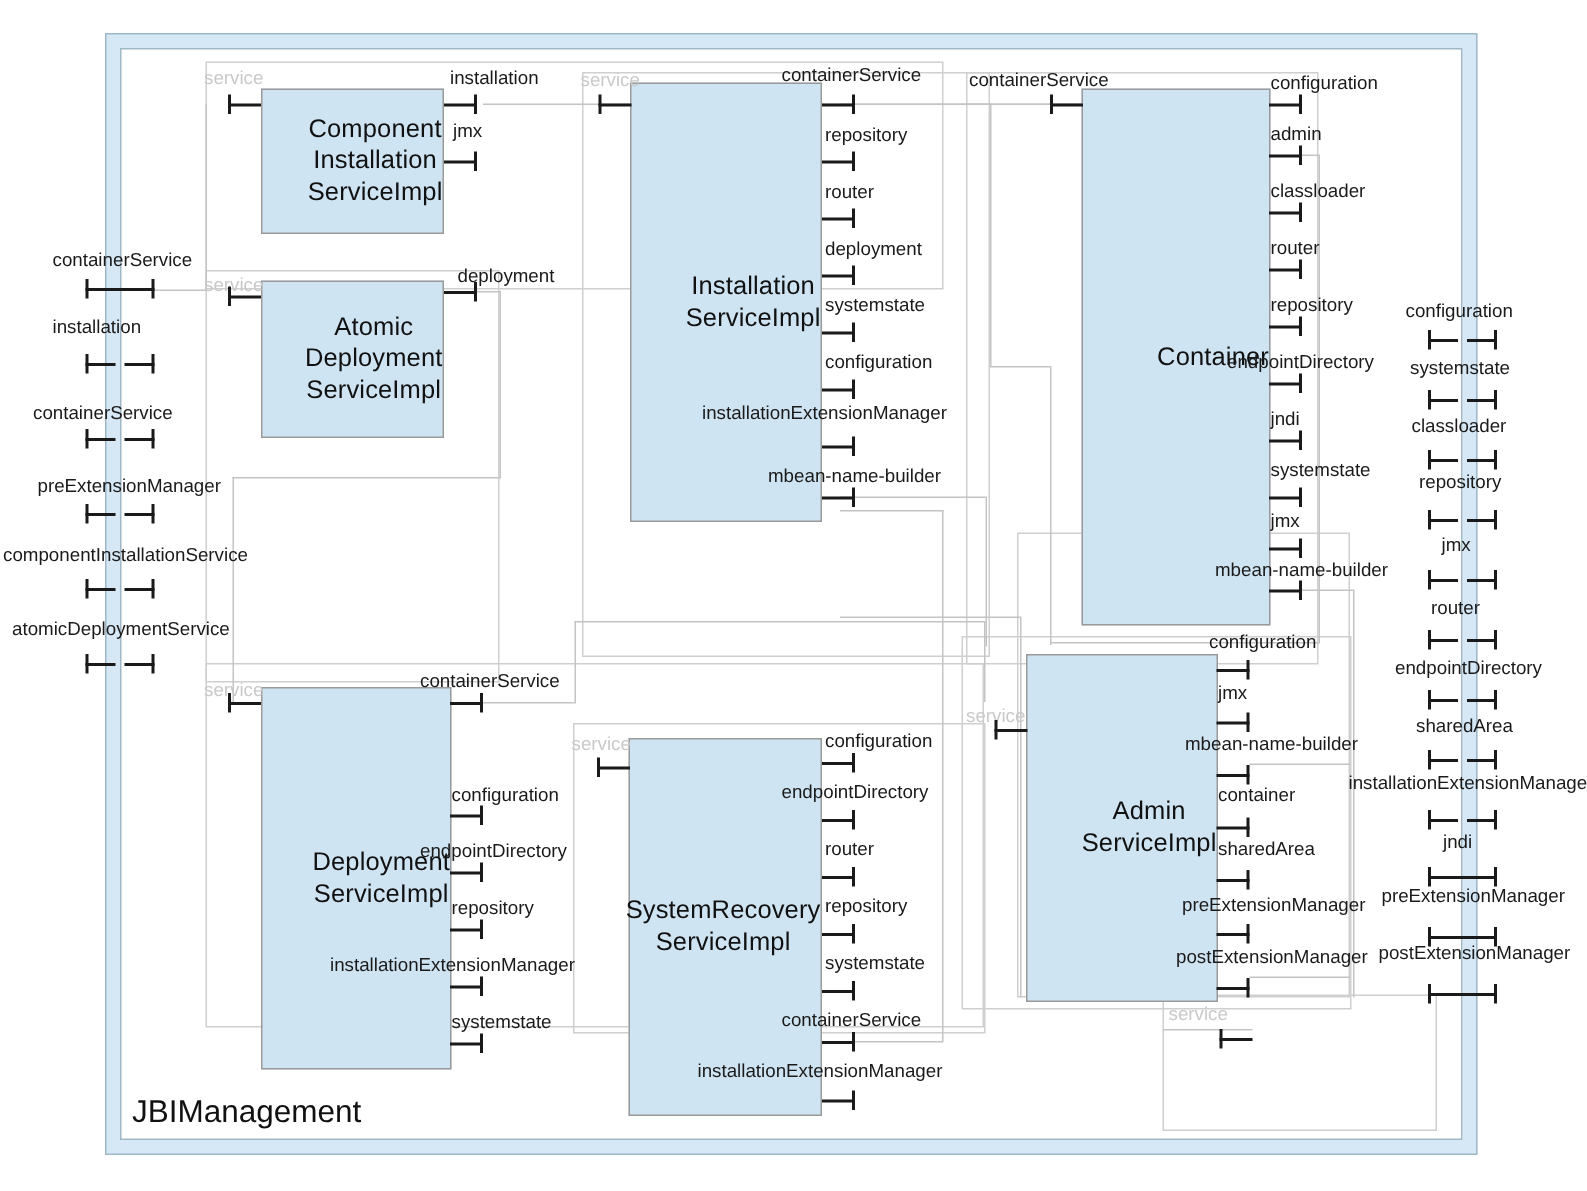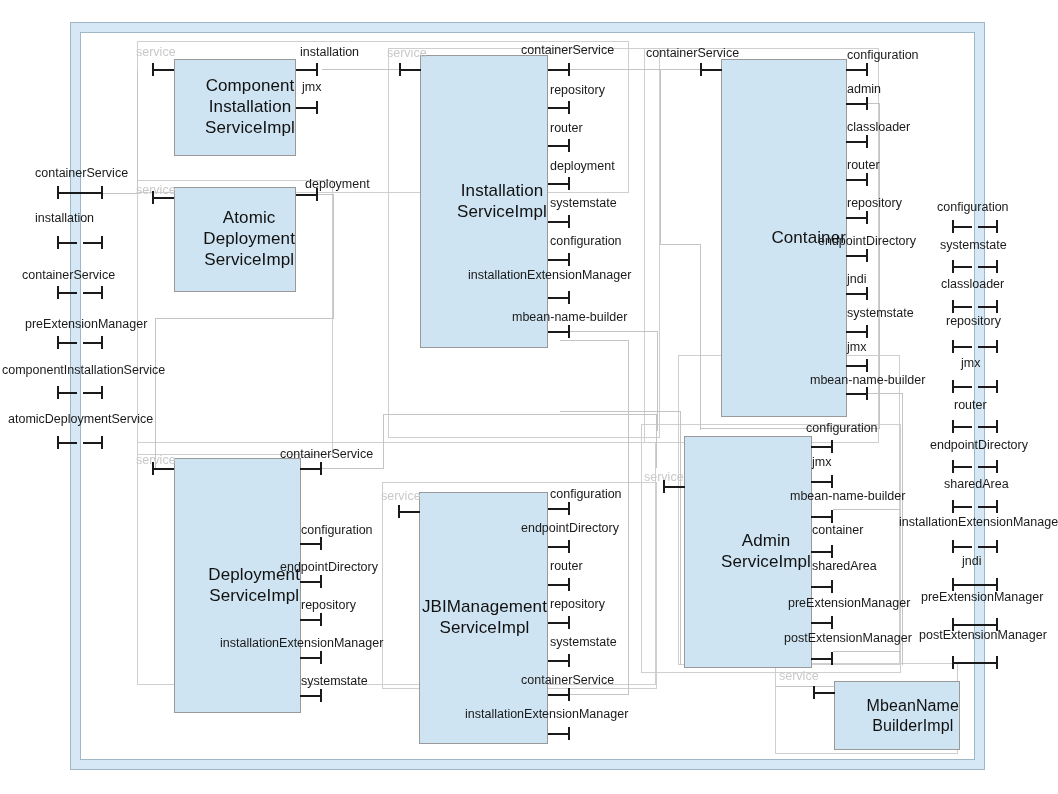--- a/index.html
+++ b/index.html
@@ -140,38 +140,32 @@
 
   <div class="blk" style="left:174px;top:458px;width:127px;height:255px;">
     <div>
       <div>Deployment</div>
       <div>ServiceImpl</div>
     </div>
   </div>
 
   <div class="blk" style="left:419px;top:492px;width:129px;height:252px;">
     <div>
-      <div>JBIManagement</div>
+      <div>SystemRecovery</div>
       <div>ServiceImpl</div>
     </div>
   </div>
 
   <div class="blk" style="left:684px;top:436px;width:128px;height:232px;">
     <div>
       <div>Admin</div>
       <div>ServiceImpl</div>
     </div>
   </div>
 
-  <div class="blk small" style="left:834px;top:681px;width:126px;height:69px;">
-    <div>
-      <div>MbeanName</div>
-      <div>BuilderImpl</div>
-    </div>
-  </div>
 
   <div class="svc" style="left:136px;top:45px;">service</div>
   <div class="svc" style="left:136px;top:183px;">service</div>
   <div class="svc" style="left:387px;top:46px;">service</div>
   <div class="svc" style="left:136px;top:453px;">service</div>
   <div class="svc" style="left:381px;top:489px;">service</div>
   <div class="svc" style="left:644px;top:470px;">service</div>
   <div class="svc" style="left:779px;top:669px;">service</div>
 
   <div class="sock joined" style="left:57px;top:186px;">
@@ -590,14 +584,15 @@
     <div class="stub"></div>
       <div class="bar"></div>
     </div>
   <div class="lab" style="left:784px;top:631px;">postExtensionManager</div>
 
   <div class="port l" style="left:813px;top:686px;">
     <div class="bar"></div>
       <div class="stub"></div>
     </div>
 
+  <div class="pkg" style="left:88px;top:730px;">JBIManagement</div>
 
 </div>
 
 </body></html>

